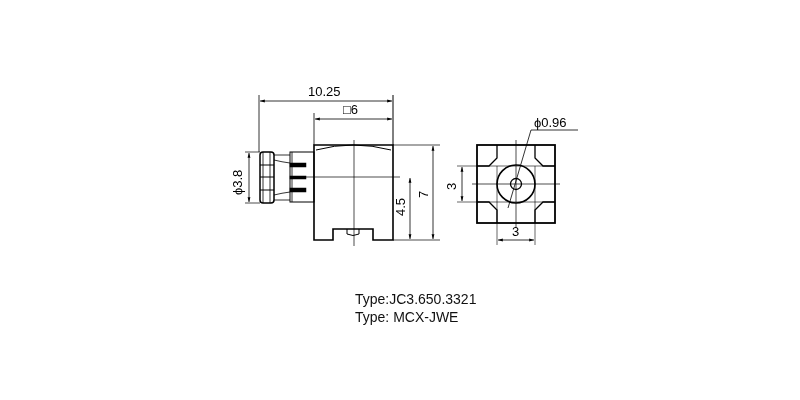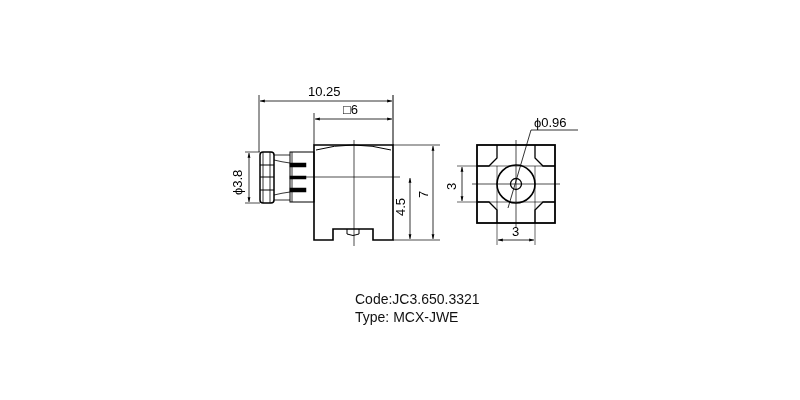--- a/index.html
+++ b/index.html
@@ -97,14 +97,14 @@
     <line x1="462" y1="167" x2="462" y2="201" stroke-width="0.8" marker-start="url(#arr)" marker-end="url(#arr)"></line>
 
     <line x1="498" y1="240" x2="534" y2="240" stroke-width="0.8" marker-start="url(#arr)" marker-end="url(#arr)"></line>
   </g>
 
   <text class="dim" x="534" y="127">ϕ0.96</text>
   <text class="dim" transform="translate(456,190) rotate(-90)">3</text>
   <text class="dim" x="512" y="236">3</text>
 </svg>
 
-<div class="caption" style="top:290px;">Code:JC3.650.3321</div>
+<div class="caption" style="top:290px;">Type:JC3.650.3321</div>
 <div class="caption" style="top:308px;text-align:center;">Type: MCX-JWE</div>
 
 </body></html>

